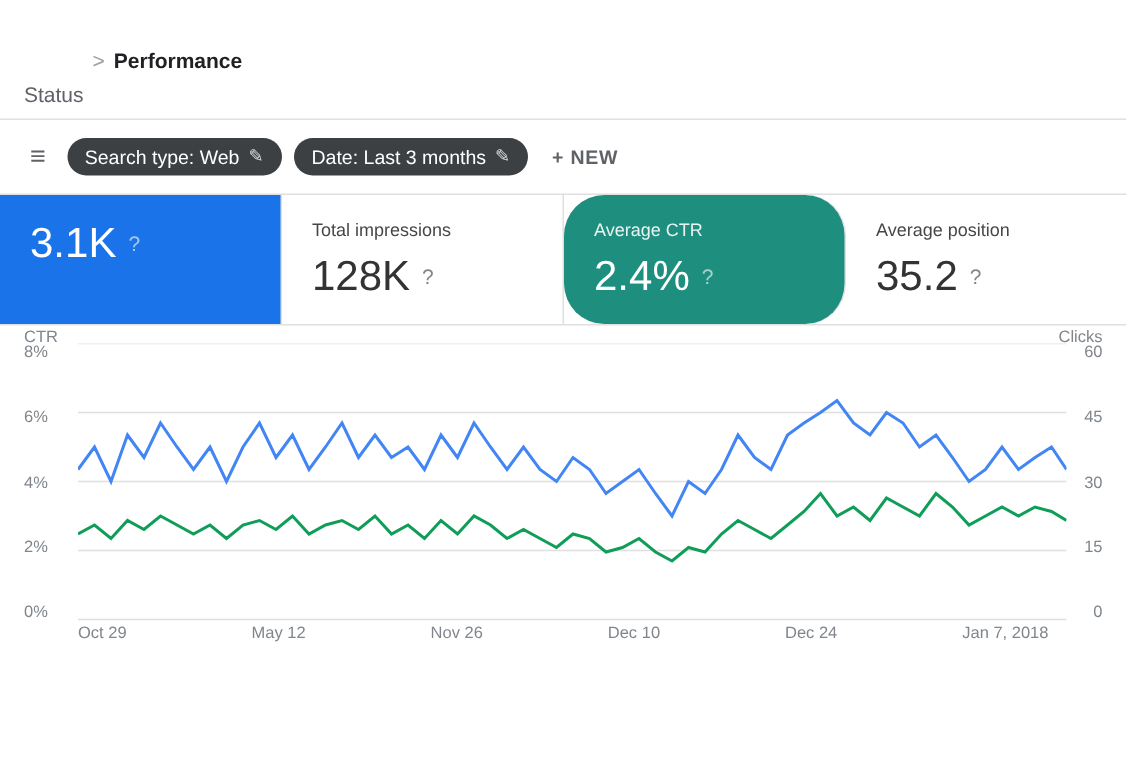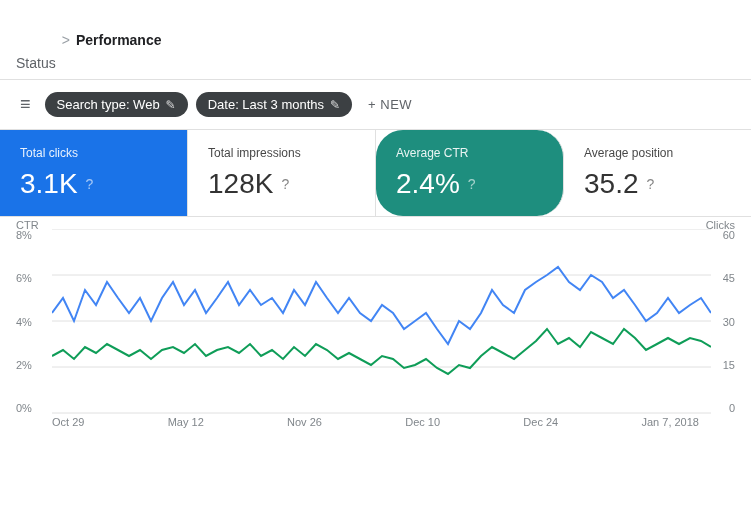--- a/index.html
+++ b/index.html
@@ -53,40 +53,39 @@
       font-size: 18px;
       padding: 4px 6px;
     }
     .chip {
       background: #3c4043;
       color: #fff;
       border-radius: 20px;
       padding: 5px 12px;
       font-size: 13px;
       display: flex;
-      align-items: center;
       gap: 6px;
       cursor: pointer;
       border: none;
     }
     .chip .edit-icon {
       font-size: 12px;
       opacity: 0.8;
     }
     .new-btn {
       background: none;
       border: none;
       color: #5f6368;
       font-size: 13px;
       cursor: pointer;
       display: flex;
       align-items: center;
       gap: 4px;
       padding: 4px 8px;
-      font-weight: 400;
+      font-weight: 700;
       letter-spacing: 0.5px;
     }
 
     
     .metrics-row {
       display: flex;
       border-bottom: 1px solid #e0e0e0;
     }
     .metric-card {
       flex: 1;
@@ -210,21 +209,20 @@
     <span>Date: Last 3 months</span>
     <span class="edit-icon">✎</span>
   </button>
   <button class="new-btn">
     <span>+ NEW</span>
   </button>
 </div>
 
 <div class="metrics-row">
   <div class="metric-card active-blue">
-    <div class="metric-label">Total clicks</div>
     <div class="metric-value">
       <span>3.1K</span>
       <span class="info-icon">?</span>
     </div>
   </div>
   <div class="metric-card">
     <div class="metric-label">Total impressions</div>
     <div class="metric-value">
       <span>128K</span>
       <span class="info-icon">?</span>

